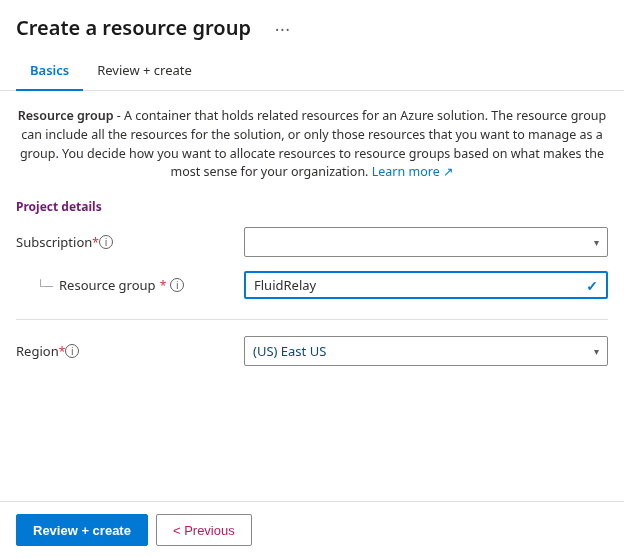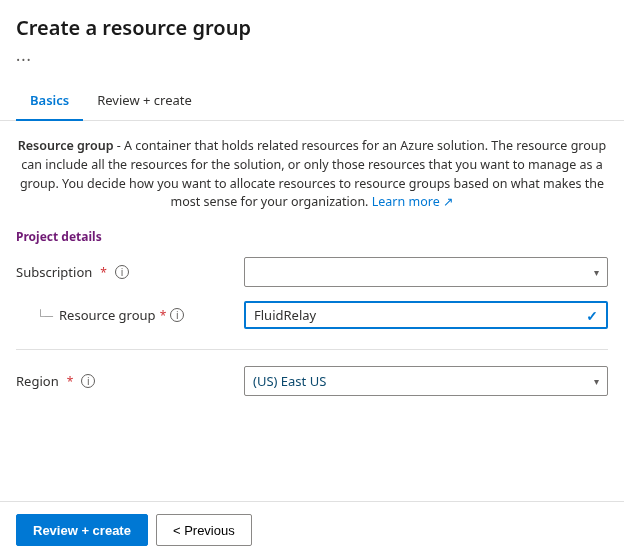--- a/index.html
+++ b/index.html
@@ -10,25 +10,24 @@
       background: #fff;
       width: 624px;
       height: 558px;
       display: flex;
       flex-direction: column;
       overflow: hidden;
     }
 
     .page-header {
       display: flex;
-      align-items: flex-start;
+      align-items: flex-end;
       padding: 14px 16px 10px 16px;
-      gap: 8px;
+      gap: 24px;
       border-bottom: none;
-      flex-direction: column;
     }
 
     .page-title {
       font-size: 20px;
       font-weight: 600;
       color: #1a1a1a;
     }
 
     .more-icon {
       color: #605e5c;
@@ -98,21 +97,21 @@
       display: flex;
       align-items: center;
       margin-bottom: 14px;
       gap: 8px;
     }
 
     .field-label-col {
       width: 220px;
       display: flex;
       align-items: center;
-      gap: 8px;
+      gap: 0;
       flex-shrink: 0;
     }
 
     .field-label {
       font-size: 13px;
       color: #323130;
     }
 
     .required-star {
       color: #d13438;
@@ -224,21 +223,21 @@
       border-radius: 2px;
       padding: 6px 16px;
       font-size: 13px;
       font-weight: 600;
       cursor: pointer;
       height: 32px;
     }
 
     .btn-secondary {
       background: #fff;
-      color: #000000;
+      color: #be185d;
       border: 1px solid #8a8886;
       border-radius: 2px;
       padding: 6px 16px;
       font-size: 13px;
       cursor: pointer;
       height: 32px;
     }
   </style>
 </head>
 <body>

